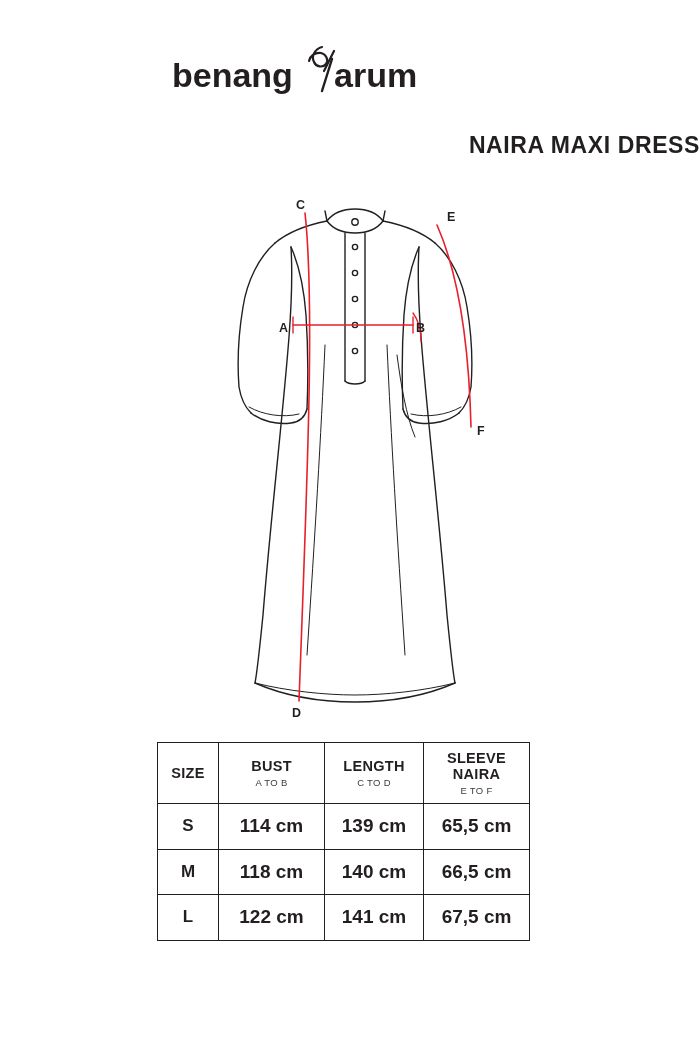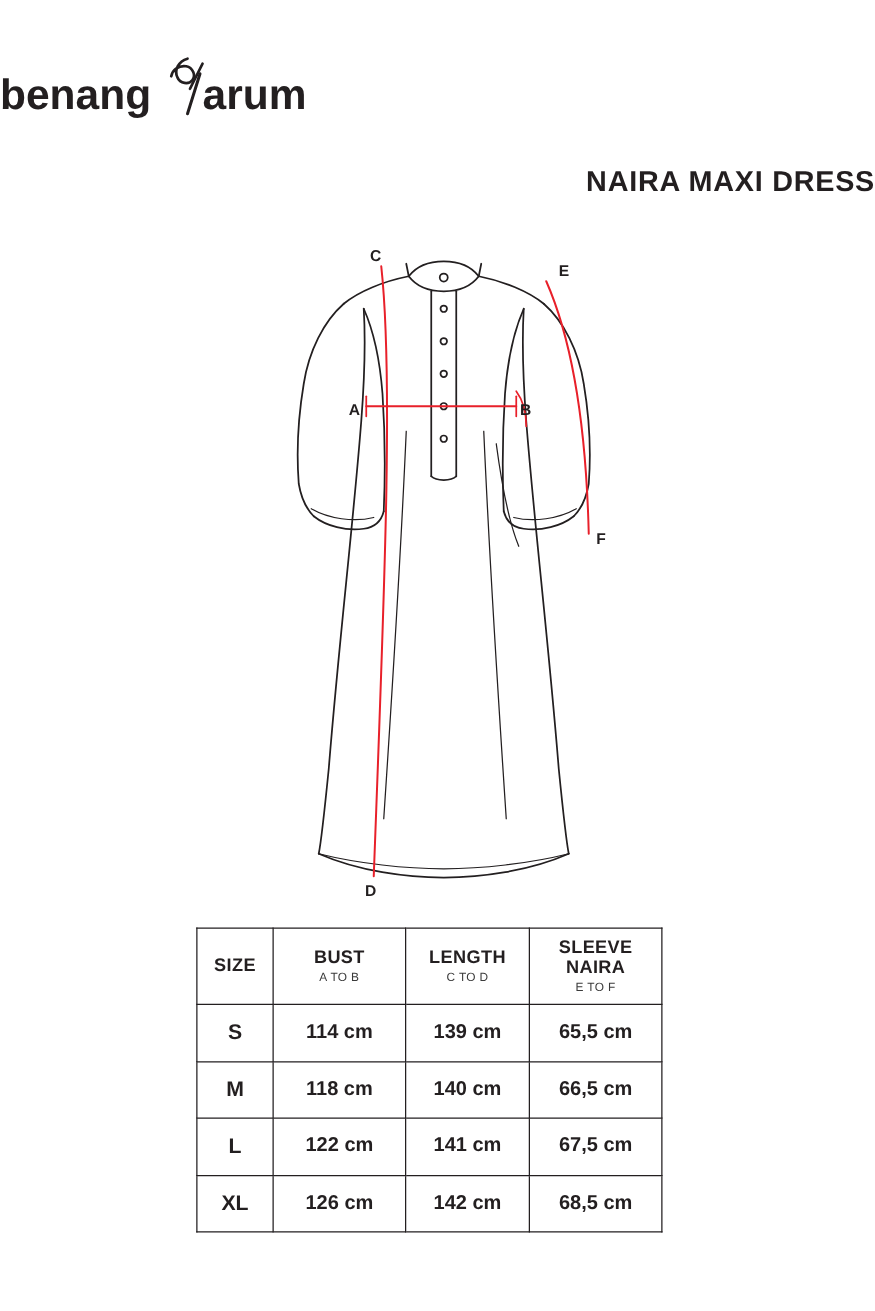--- a/index.html
+++ b/index.html
@@ -18,21 +18,21 @@
 
   
   .logo-wrap {
     position: absolute;
     top: 42px;
     left: 0;
     width: 604px;
     height: 60px;
     display: flex;
     align-items: center;
-    justify-content: flex-start;
+    justify-content: center;
   }
   .logo-svg { display: block; }
 
   
   .title {
     position: absolute;
     top: 132px;
     left: 0;
     width: 700px;
     text-align: right;
@@ -86,21 +86,21 @@
   .head-sub {
     font-size: 9.5px;
     font-weight: normal;
     letter-spacing: 0.3px;
     display: block;
     margin-top: 3px;
     color: #3a3a3a;
   }
   .size-table tbody td {
     height: 44.5px;
-    font-size: 16px;
+    font-size: 19px;
     font-weight: bold;
   }
   .size-table tbody td.size-cell {
     font-size: 17px;
     font-weight: bold;
   }
 </style>
 </head>
 <body>
 
@@ -220,20 +220,14 @@
       <td>118 cm</td>
       <td>140 cm</td>
       <td>66,5 cm</td>
     </tr>
     <tr>
       <td class="size-cell">L</td>
       <td>122 cm</td>
       <td>141 cm</td>
       <td>67,5 cm</td>
     </tr>
-    <tr>
-      <td class="size-cell">XL</td>
-      <td>126 cm</td>
-      <td>142 cm</td>
-      <td>68,5 cm</td>
-    </tr>
   </tbody>
 </table>
 
 </body></html>

